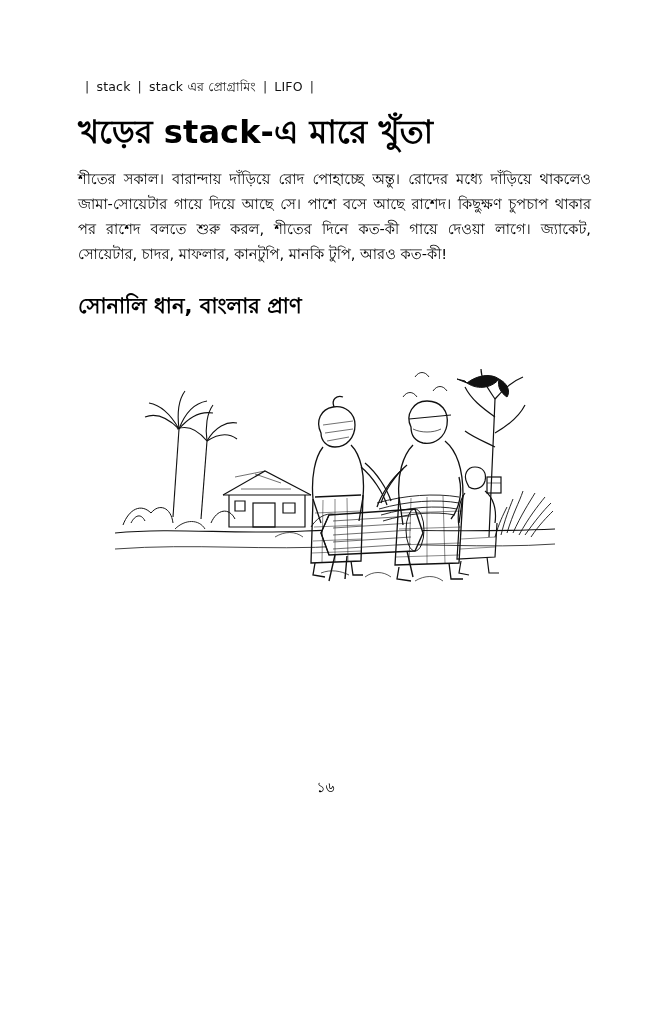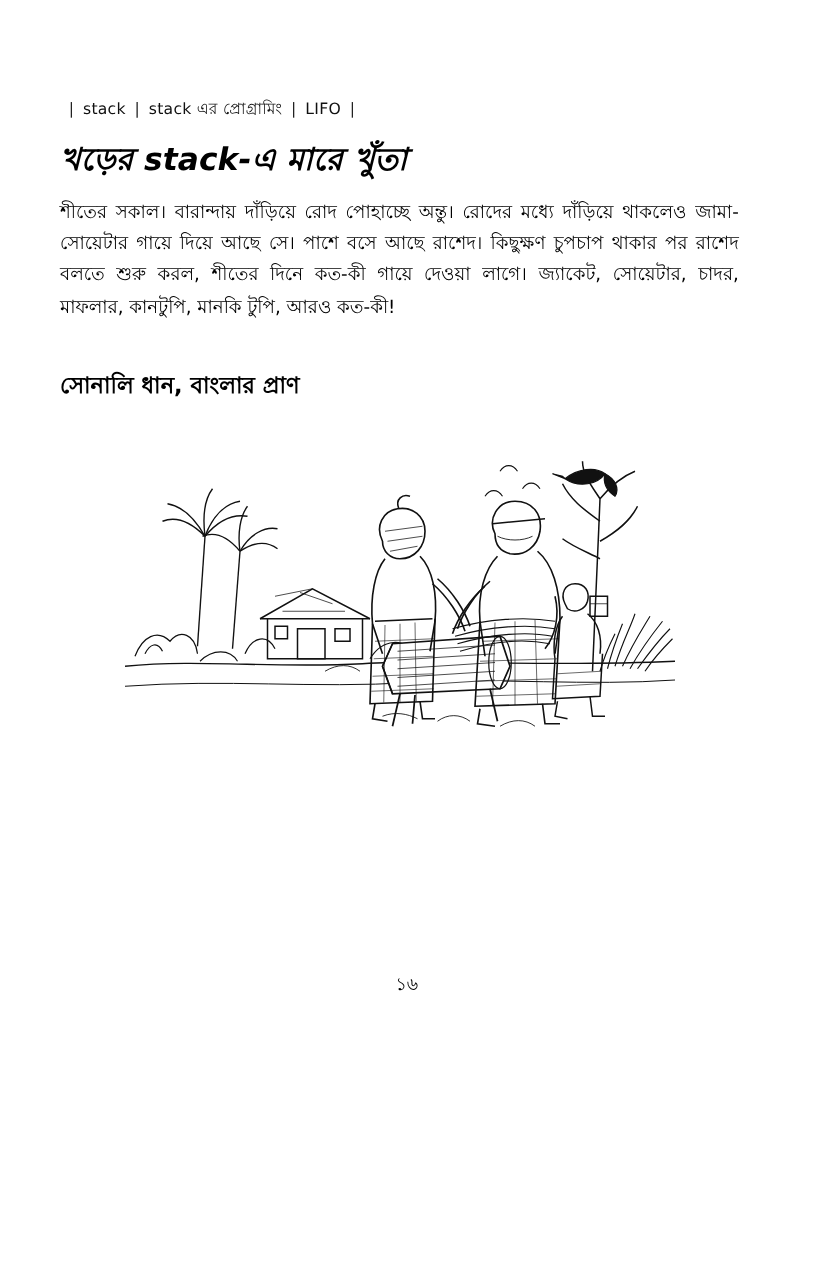--- a/index.html
+++ b/index.html
@@ -14,60 +14,59 @@
     color: #000000;
     position: relative;
     overflow: hidden;
   }
   .page {
     position: absolute;
     left: 0; top: 0;
     width: 663px;
     height: 842px;
     box-sizing: border-box;
-    padding: 78px 72px 40px 48px;
+    padding: 78px 72px 40px 78px;
   }
   .breadcrumb {
     font-size: 12.5px;
     letter-spacing: 0.2px;
     color: #111;
     margin-bottom: 14px;
     white-space: nowrap;
     font-family: "DejaVu Sans", "Liberation Sans", sans-serif;
   }
   .breadcrumb .sep {
     display: inline-block;
     padding: 0 7px;
     color: #222;
   }
   .breadcrumb .crumb {
     display: inline-block;
   }
   h1.chapter-title {
     font-family: "DejaVu Sans", "Liberation Sans", sans-serif;
-    font-size: 25px;
+    font-size: 32px;
     font-weight: bold;
     margin: 0 0 14px 0;
     letter-spacing: 0.1px;
     line-height: 1.25;
-    font-style: italic;
   }
   p.body-text {
     font-family: "DejaVu Sans", "Liberation Sans", sans-serif;
     font-size: 14.6px;
     line-height: 1.72;
     text-align: justify;
     text-justify: inter-word;
     margin: 14px 0 13px 0;
   }
   h2.section-title {
     font-family: "DejaVu Sans", "Liberation Sans", sans-serif;
-    font-size: 18px;
+    font-size: 21px;
     font-weight: bold;
-    margin: 36px 0 8px 0;
+    margin: 24px 0 8px 0;
   }
   .figure {
     margin: 12px 0 14px 0;
     display: flex;
     justify-content: center;
   }
   .figure svg {
     display: block;
   }
   .page-number {

